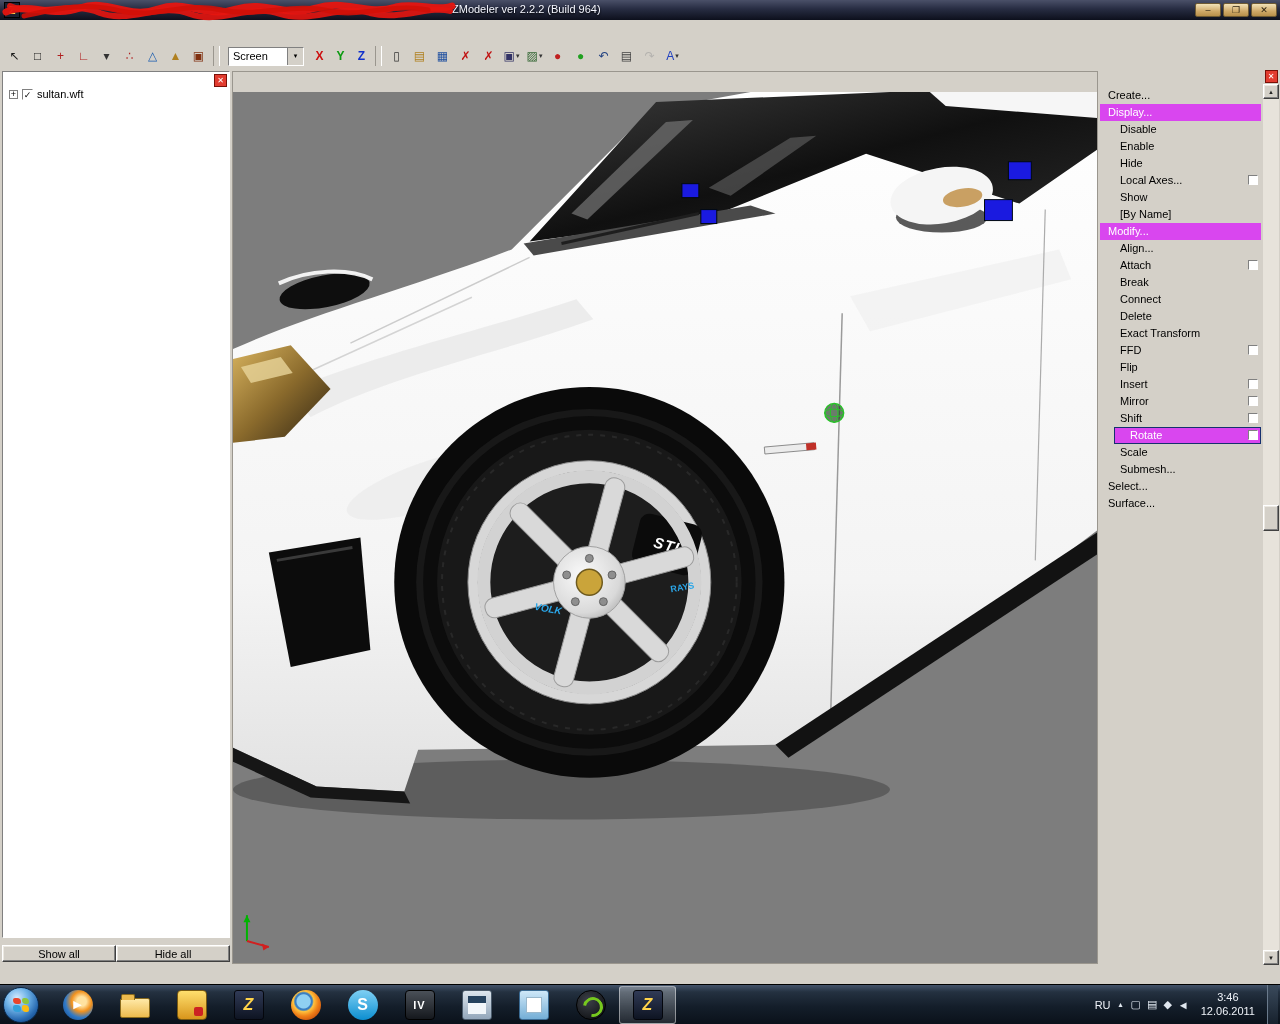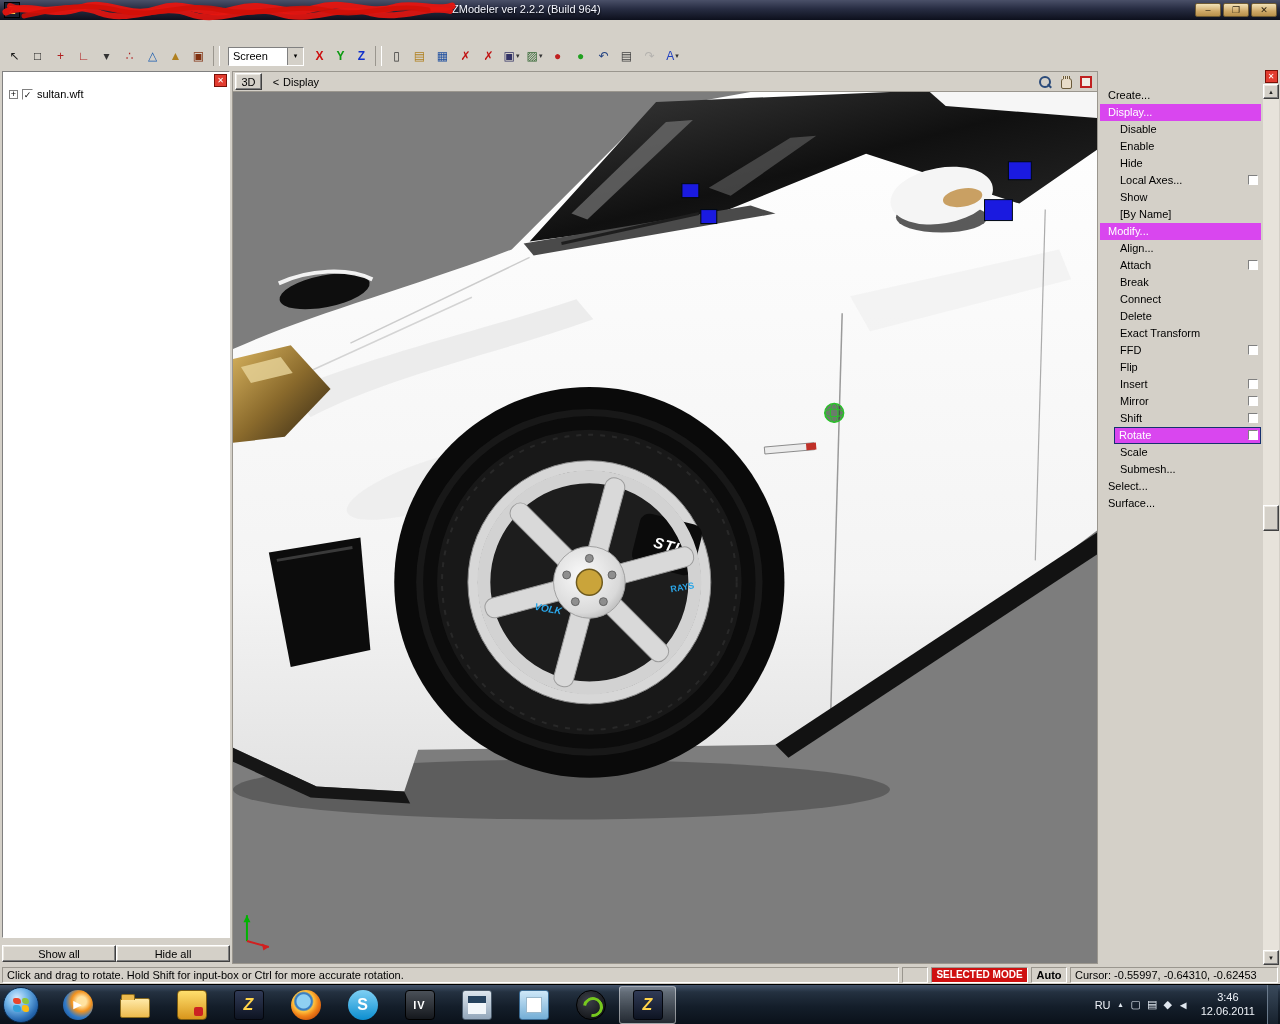--- a/index.html
+++ b/index.html
@@ -74,21 +74,21 @@
                       background:repeating-linear-gradient(90deg,#e8dcc8 0 1px,#6a5a3a 1px 2px)}
   .vp-tool.maxi{width:12px;height:12px;border:2px solid #c02020;background:#f0ece4;margin-top:1px}
   .vp-canvas{position:absolute;top:20px;left:0;right:0;bottom:0;background:#7d7d7d;overflow:hidden}
   svg.scene{width:100%;height:100%;display:block}
 
   .right-panel{position:absolute;left:1100px;top:2px;width:161px;height:893px;background:#d4d0c8}
   .rp-list{padding-top:16px}
   .rp-item{position:relative;height:17px;line-height:17px;padding-left:8px;white-space:nowrap}
   .rp-item.indent{padding-left:20px}
   .rp-item.selected{background:#d946ef;color:#fff}
-  .rp-item.boxed{margin-left:14px;padding-left:5px;box-shadow:inset 0 0 0 1px #16306e}
+  .rp-item.boxed{margin-left:14px;padding-left:16px;box-shadow:inset 0 0 0 1px #16306e}
   .rp-check{display:none;position:absolute;right:3px;top:3px;width:10px;height:10px;background:#fff;
             border:1px solid;border-color:#808080 #fff #fff #808080}
   .rp-item.has-check .rp-check{display:block}
 
   .rp-scroll-col{position:absolute;left:1263px;top:1px;width:16px;height:895px;display:flex;
                  flex-direction:column;align-items:center}
   .rp-scroll-col .panel-close{margin-bottom:1px}
   .sb-arrow{width:16px;height:15px;background:#d4d0c8;border:1px solid;border-color:#fff #404040 #404040 #fff;
             box-shadow:inset -1px -1px 0 #808080,inset 1px 1px 0 #ece9e2;font-size:6px;line-height:12px;
             text-align:center;color:#222;padding:0}
@@ -276,30 +276,20 @@
         </div>
       </div>
       <button class="panel-close left-close" data-name="left-panel-close-button">✕</button>
       <div class="panel-buttons" data-name="tree-buttons">
         <button class="classic-btn" data-name="show-all-button">Show all</button>
         <button class="classic-btn" data-name="hide-all-button">Hide all</button>
       </div>
     </div>
 
     <div class="viewport" data-name="viewport">
-      <div class="vp-header" data-name="viewport-header">
-        <button class="vp-3d" data-name="view-mode-button">3D</button>
-        <button class="vp-back" data-name="breadcrumb-back-button">&lt;</button>
-        <span class="vp-crumb" data-name="breadcrumb">Display</span>
-        <div class="vp-tools" data-name="viewport-tools">
-          <span class="vp-tool zoom" data-name="zoom-icon"></span>
-          <span class="vp-tool pan" data-name="pan-icon"></span>
-          <span class="vp-tool maxi" data-name="maximize-viewport-icon"></span>
-        </div>
-      </div>
       <div class="vp-canvas" data-name="viewport-canvas">
         <svg class="scene" viewBox="0 0 868 874" preserveAspectRatio="none" data-name="viewport-3d-scene">
           <defs>
             <linearGradient id="gBody" x1="0" y1="0" x2="0" y2="1">
               <stop offset="0" stop-color="#ffffff"></stop>
                 <stop offset="0.7" stop-color="#f4f4f4"></stop>
                 <stop offset="1" stop-color="#e2e2e2"></stop>
             </linearGradient>
             <linearGradient id="gGlass" x1="0" y1="0" x2="1" y2="1">
               <stop offset="0" stop-color="#3c3c3c"></stop>
@@ -543,27 +533,20 @@
     <div class="rp-scroll-col" data-name="command-panel-scroll">
       <button class="panel-close" data-name="right-panel-close-button">✕</button>
       <button class="sb-arrow" data-name="scroll-up-button">▲</button>
       <div class="sb-track" data-name="command-panel-scrollbar">
         <div class="sb-thumb" data-name="scrollbar-thumb"></div>
       </div>
       <button class="sb-arrow" data-name="scroll-down-button">▼</button>
     </div>
   </div>
 
-  <div class="statusbar" data-name="statusbar">
-    <div class="sb-panel sb-hint" data-name="status-hint">Click and drag to rotate. Hold Shift for input-box or Ctrl for more accurate rotation.</div>
-    <div class="sb-panel sb-blank" data-name="status-blank-panel"></div>
-    <div class="sb-panel sb-mode" data-name="status-mode-badge">SELECTED MODE</div>
-    <div class="sb-panel sb-auto" data-name="status-auto-toggle">Auto</div>
-    <div class="sb-panel sb-cursor" data-name="status-cursor-coordinates">Cursor: -0.55997, -0.64310, -0.62453</div>
-  </div>
 
   <div class="taskbar" data-name="taskbar">
     <button class="start-orb" data-name="start-button">
       <span class="orb-flag" data-name="windows-logo-icon">
           <span class="orb-f1"></span>
           <span class="orb-f2"></span>
           <span class="orb-f3"></span>
           <span class="orb-f4"></span>
         </span>
     </button>

